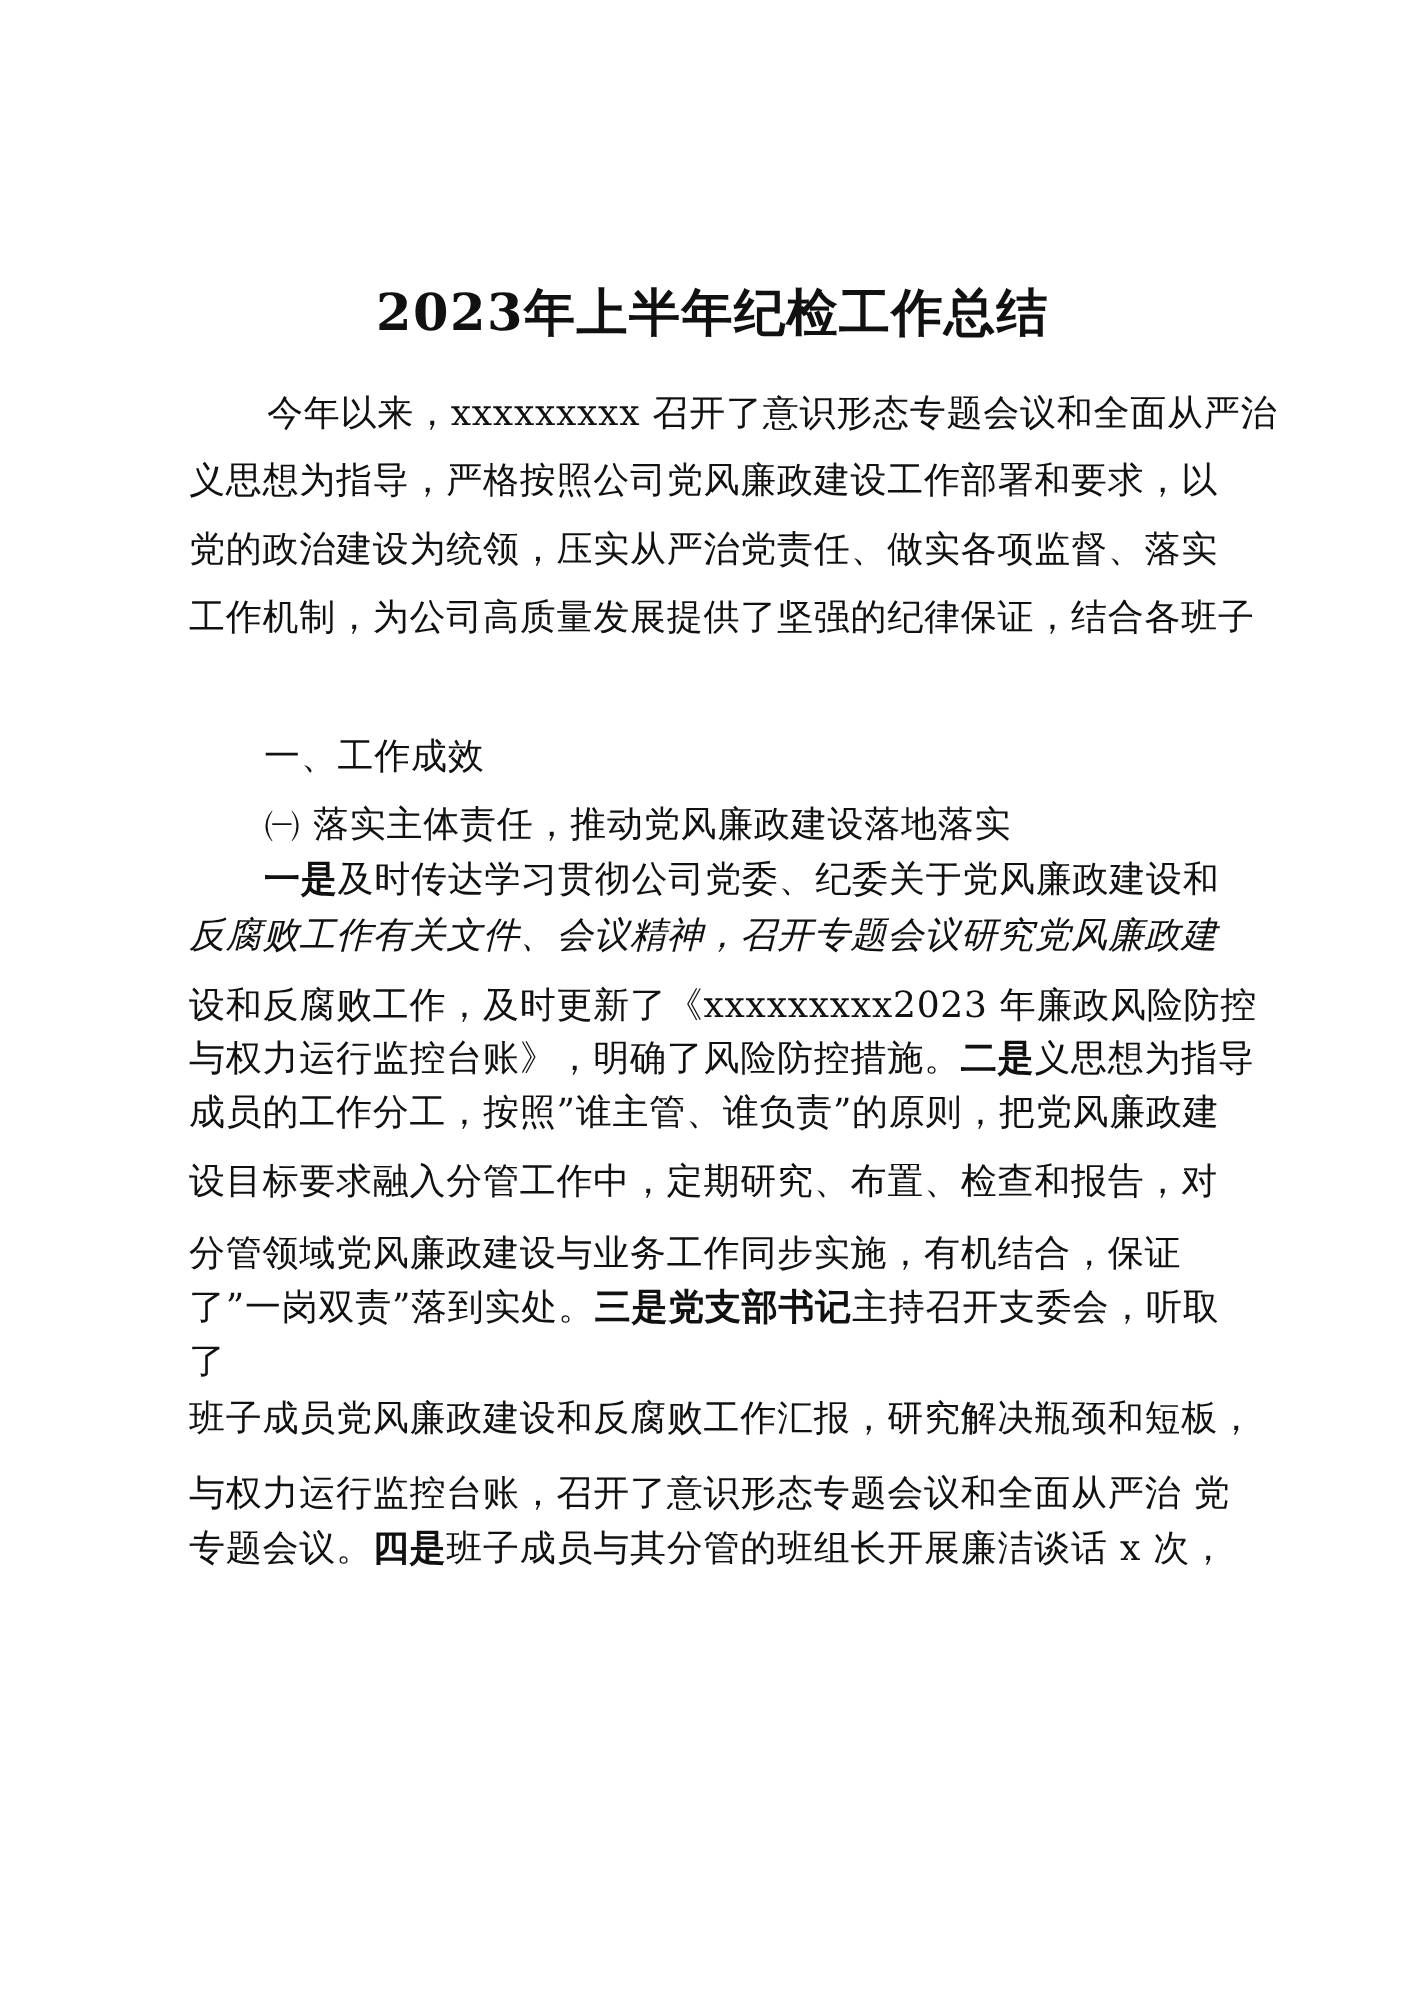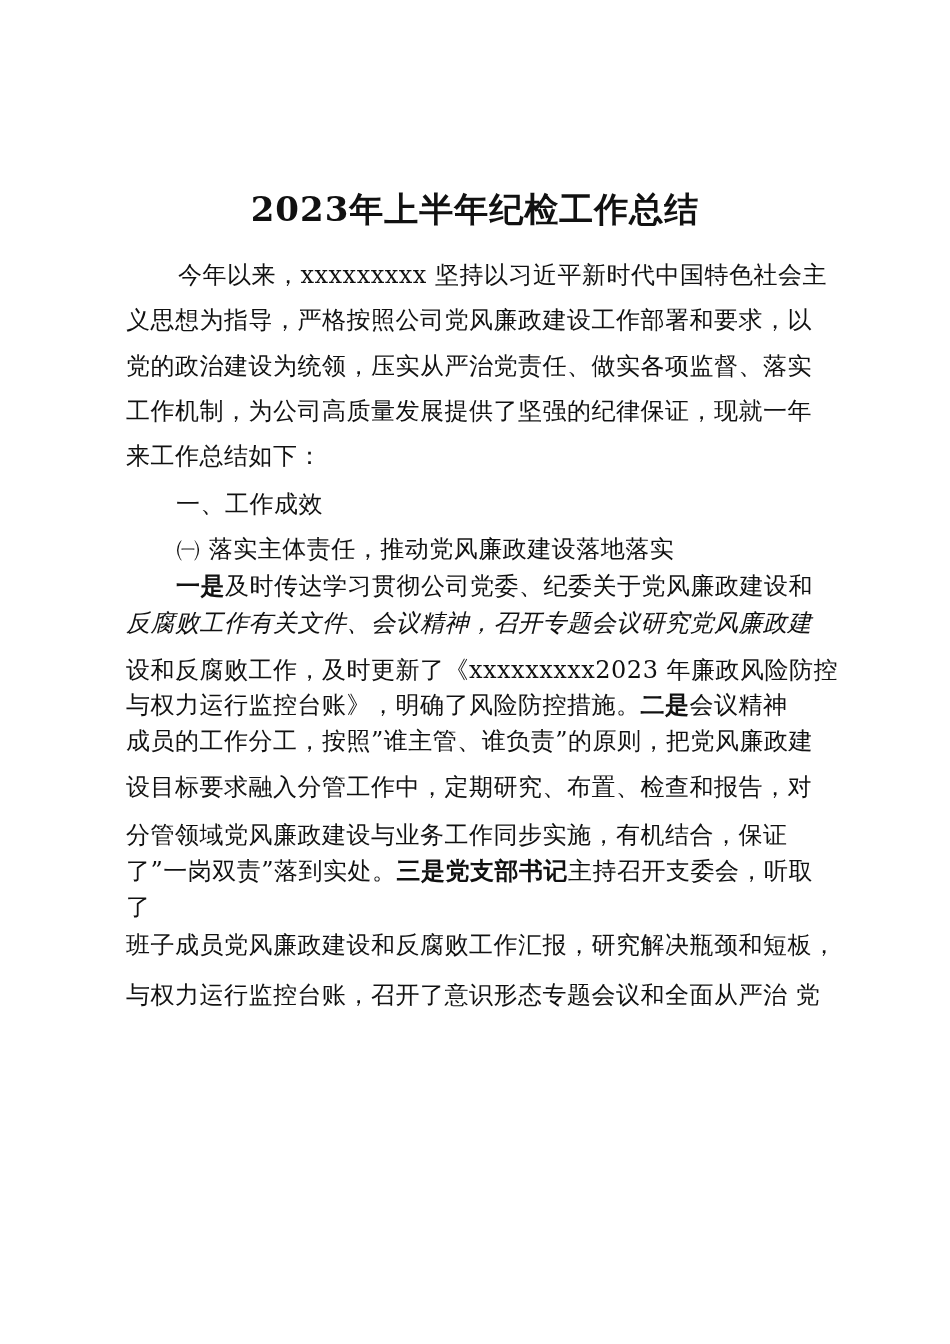--- a/index.html
+++ b/index.html
@@ -10,39 +10,41 @@
              font-size: 34px; font-weight: bold; letter-spacing: 1px; line-height: 50px; }
     .line { position: absolute; white-space: nowrap; font-size: 24px; line-height: 34px; letter-spacing: 0.5px; }
     .b { font-family: "DejaVu Sans", "Liberation Sans", sans-serif; font-weight: bold; }
   </style>
 </head>
 <body>
 
 <div class="page">
   <div class="title">2023年上半年纪检工作总结</div>
 
-  <div class="line" style="left:178px;top:258px;">今年以来，xxxxxxxxx 坚持以习近平新时代中国特色社会主</div>
+  <div class="line" style="left:178px;top:258px;">今年以来，xxxxxxxxx 召开了意识形态专题会议和全面从严治</div>
   <div class="line" style="left:126px;top:303px;">义思想为指导，严格按照公司党风廉政建设工作部署和要求，以</div>
   <div class="line" style="left:126px;top:349px;">党的政治建设为统领，压实从严治党责任、做实各项监督、落实</div>
-  <div class="line" style="left:126px;top:394px;">工作机制，为公司高质量发展提供了坚强的纪律保证，现就一年</div>
-  <div class="line" style="left:126px;top:439px;">来工作总结如下：</div>
+  <div class="line" style="left:126px;top:394px;">工作机制，为公司高质量发展提供了坚强的纪律保证，结合各班子</div>
 
   <div class="line" style="left:176px;top:487px;">一、工作成效</div>
   <div class="line" style="left:176px;top:532px;">㈠ 落实主体责任，推动党风廉政建设落地落实</div>
 
   <div class="line" style="left:176px;top:569px;">
     <span class="b">一是</span><span>及时传达学习贯彻公司党委、纪委关于党风廉政建设和</span>
   </div>
   <div class="line" style="left:126px;top:606px;font-style:italic;">反腐败工作有关文件、会议精神，召开专题会议研究党风廉政建</div>
   <div class="line" style="left:126px;top:653px;">设和反腐败工作，及时更新了《xxxxxxxxx2023 年廉政风险防控</div>
   <div class="line" style="left:126px;top:688px;">
-    <span>与权力运行监控台账》，明确了风险防控措施。</span><span class="b">二是</span><span>会议精神</span>
+    <span>与权力运行监控台账》，明确了风险防控措施。</span><span class="b">二是</span><span>义思想为指导</span>
   </div>
   <div class="line" style="left:126px;top:724px;">成员的工作分工，按照”谁主管、谁负责”的原则，把党风廉政建</div>
   <div class="line" style="left:126px;top:770px;">设目标要求融入分管工作中，定期研究、布置、检查和报告，对</div>
   <div class="line" style="left:126px;top:818px;text-align:center;">分管领域党风廉政建设与业务工作同步实施，有机结合，保证</div>
   <div class="line" style="left:126px;top:854px;">
     <span>了”一岗双责”落到实处。</span><span class="b">三是党支部书记</span><span>主持召开支委会，听取</span>
   </div>
   <div class="line" style="left:126px;top:890px;">了</div>
   <div class="line" style="left:126px;top:928px;">班子成员党风廉政建设和反腐败工作汇报，研究解决瓶颈和短板，</div>
   <div class="line" style="left:126px;top:978px;">与权力运行监控台账，召开了意识形态专题会议和全面从严治 党</div>
+  <div class="line" style="left:126px;top:1015px;">
+    <span>专题会议。</span><span class="b">四是</span><span>班子成员与其分管的班组长开展廉洁谈话 x 次，</span>
+  </div>
 </div>
 
 </body></html>

